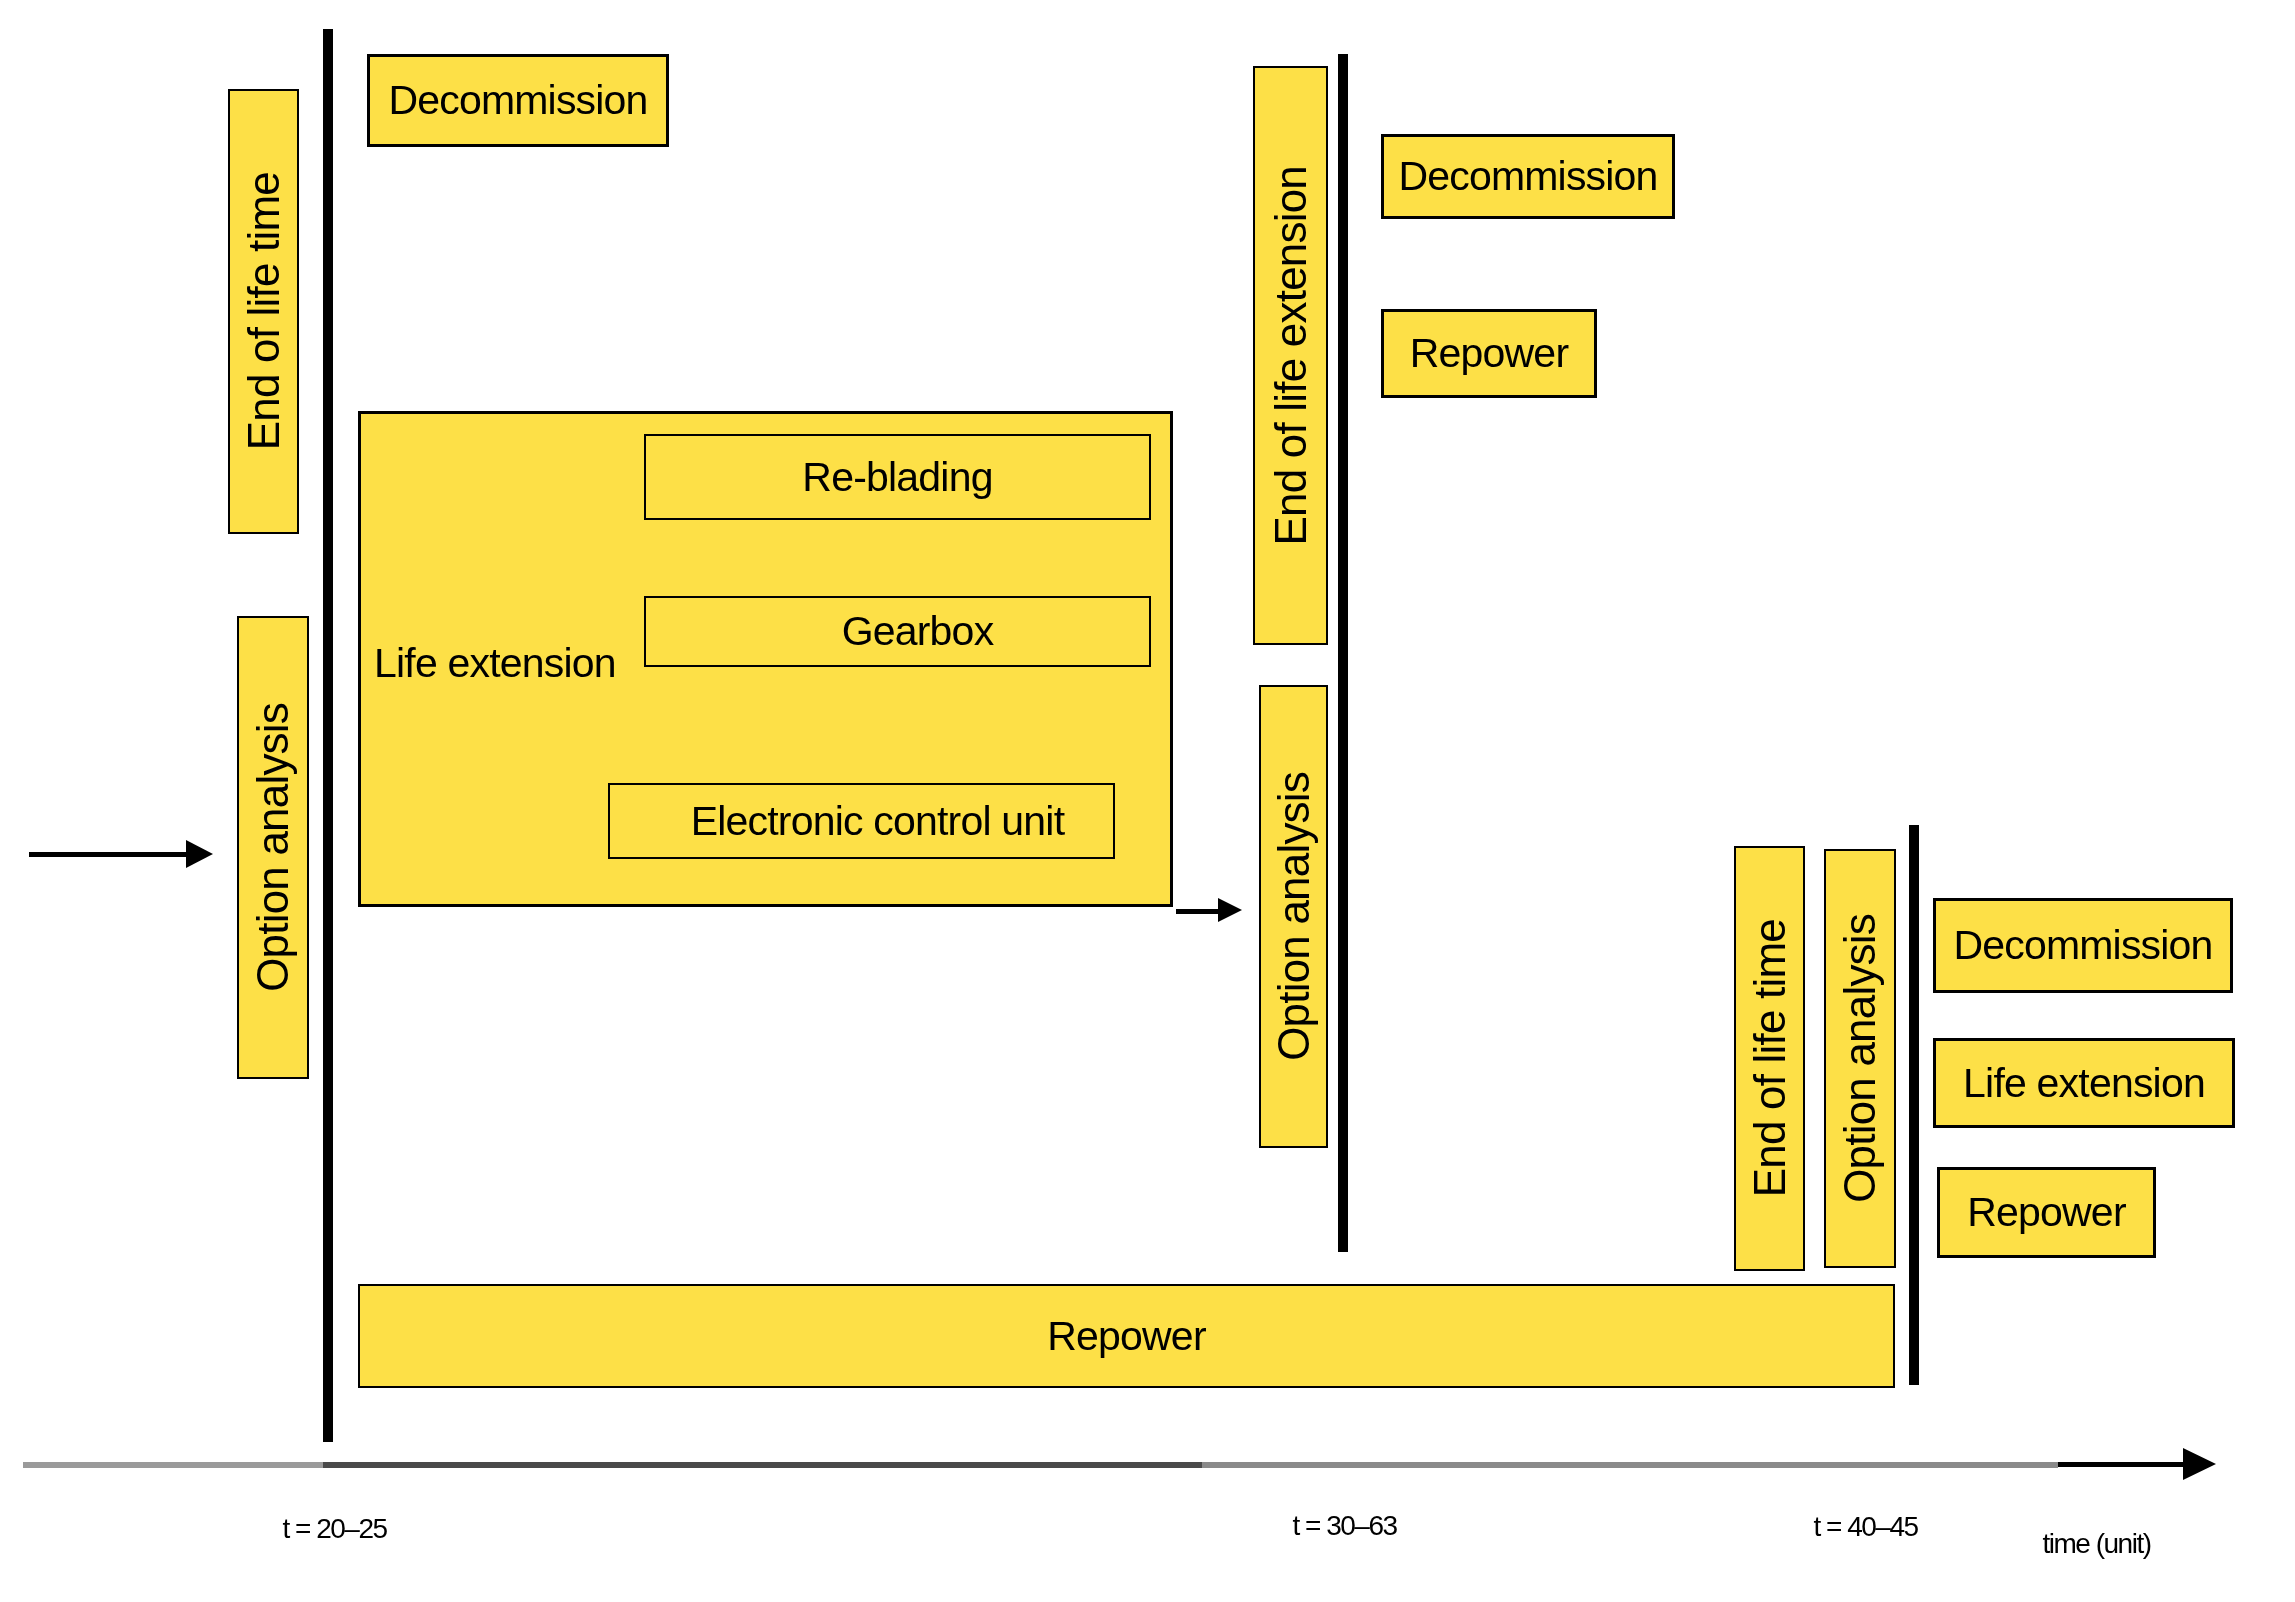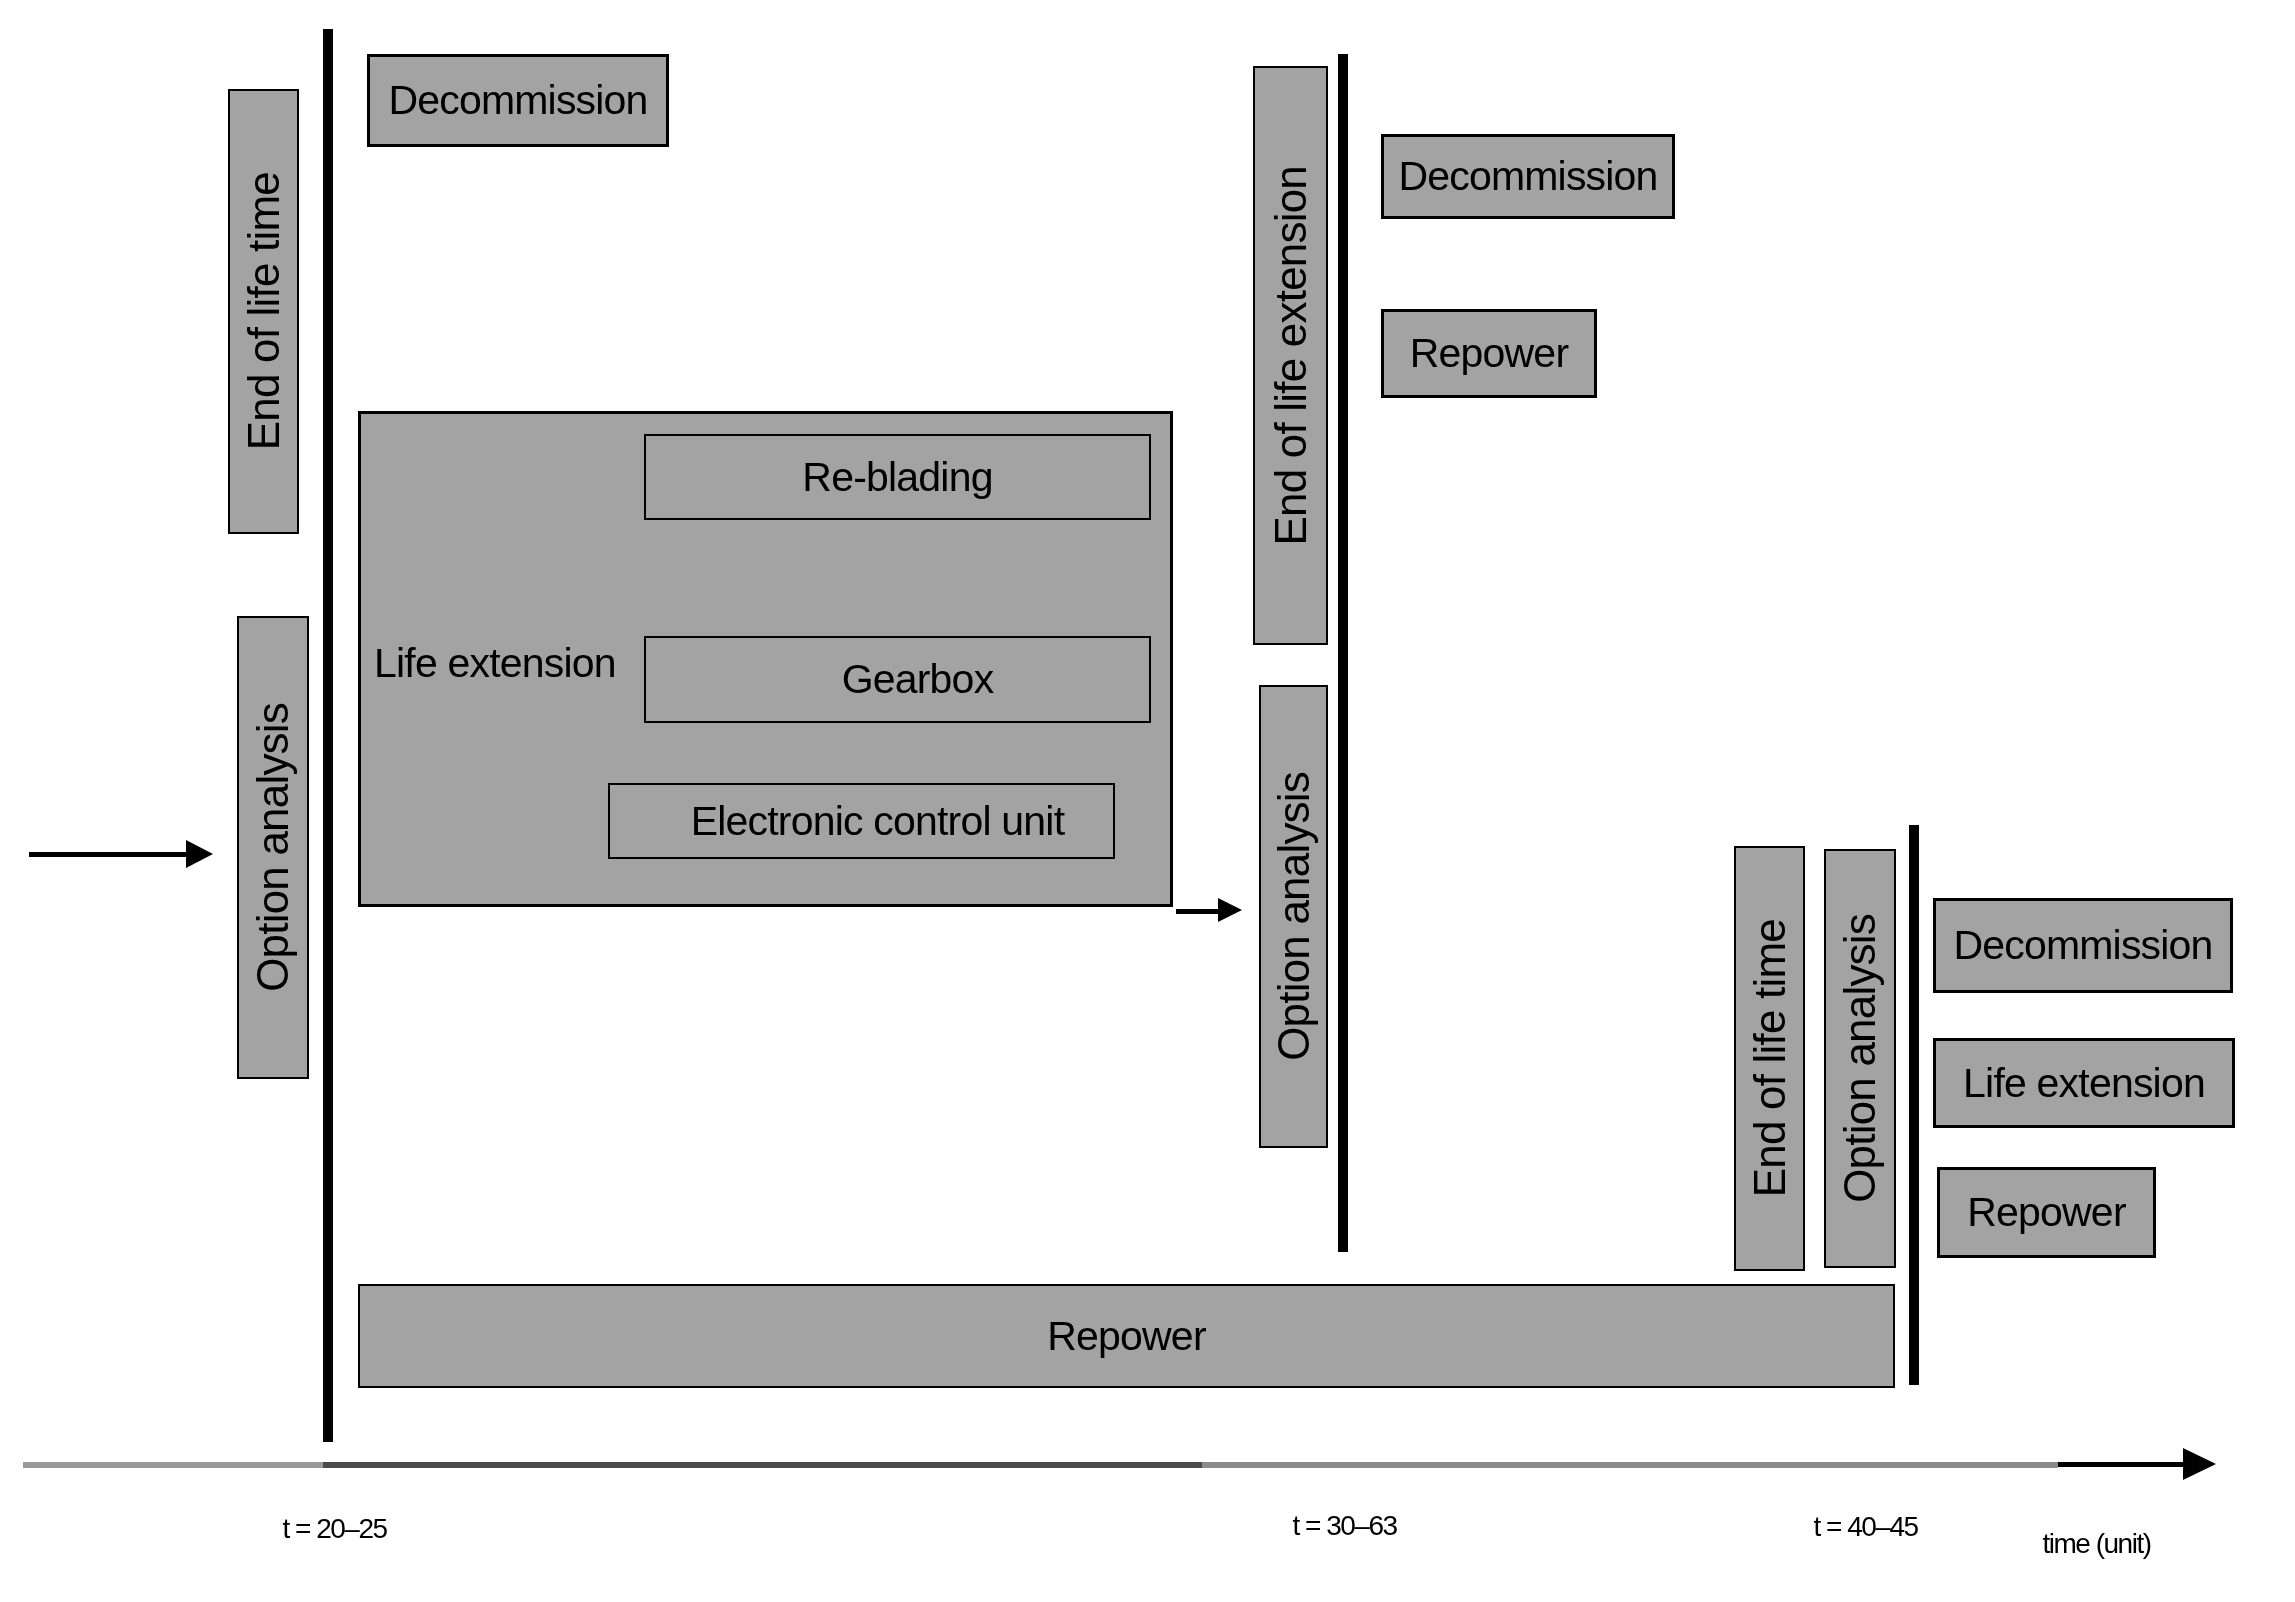--- a/index.html
+++ b/index.html
@@ -7,21 +7,21 @@
     position:relative;
     width:2295px;height:1603px;
     background:#ffffff;
     font-family:"Liberation Sans", sans-serif;
     color:#000;
     overflow:hidden;
   }
   .box{
     position:absolute;
     border:3px solid #000;
-    background:#a3a3a3;
+    background:#fde047;
     box-sizing:border-box;
     display:flex;align-items:center;justify-content:center;
     text-align:center;
   }
   .thin{border-width:2.3px;align-items:center;}
   .label{font-size:41px;letter-spacing:-0.8px;white-space:nowrap;}
   .vbox{border-width:2.3px;}
   .vlabel{
     writing-mode:vertical-rl;
     transform:rotate(180deg);
@@ -56,21 +56,21 @@
     <span class="label">Decommission</span>
   </div>
 
   <div class="box" style="left:358px;top:411px;width:815px;height:496px;justify-content:flex-start;align-items:flex-start;"></div>
   <span class="freelabel" style="left:374px;top:640px;">Life extension</span>
 
   <div class="box thin" style="left:644px;top:434px;width:507px;height:86px;">
     <span class="label">Re-blading</span>
   </div>
 
-  <div class="box thin" style="left:644px;top:636px;width:507px;height:87px;padding-left:40px;">
+  <div class="box thin" style="left:644px;top:596px;width:507px;height:71px;padding-left:40px;">
     <span class="label">Gearbox</span>
   </div>
 
   <div class="box thin" style="left:608px;top:783px;width:507px;height:76px;padding-left:32px;">
     <span class="label">Electronic control unit</span>
   </div>
 
   <div class="shaft" style="left:1176px;top:909px;width:44px;height:4.5px;"></div>
   <div class="ahead" style="left:1218px;top:898px;border-top:12.8px solid transparent;border-bottom:12.8px solid transparent;border-left:24px solid #000;"></div>
 

